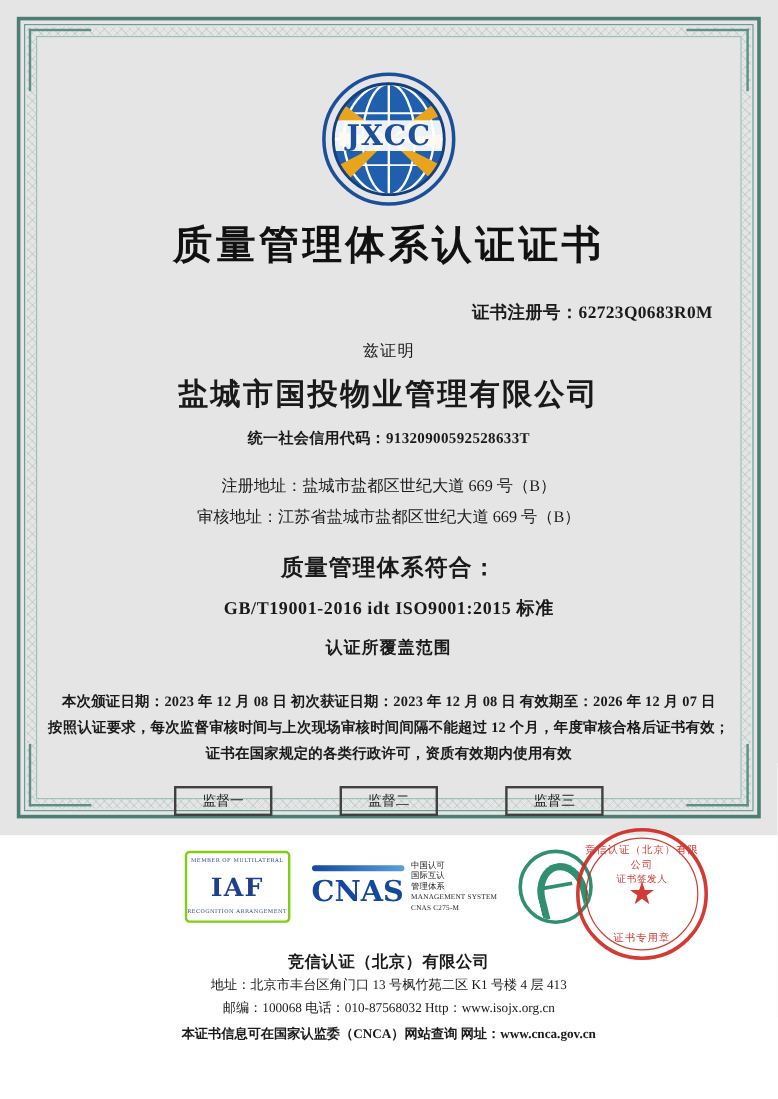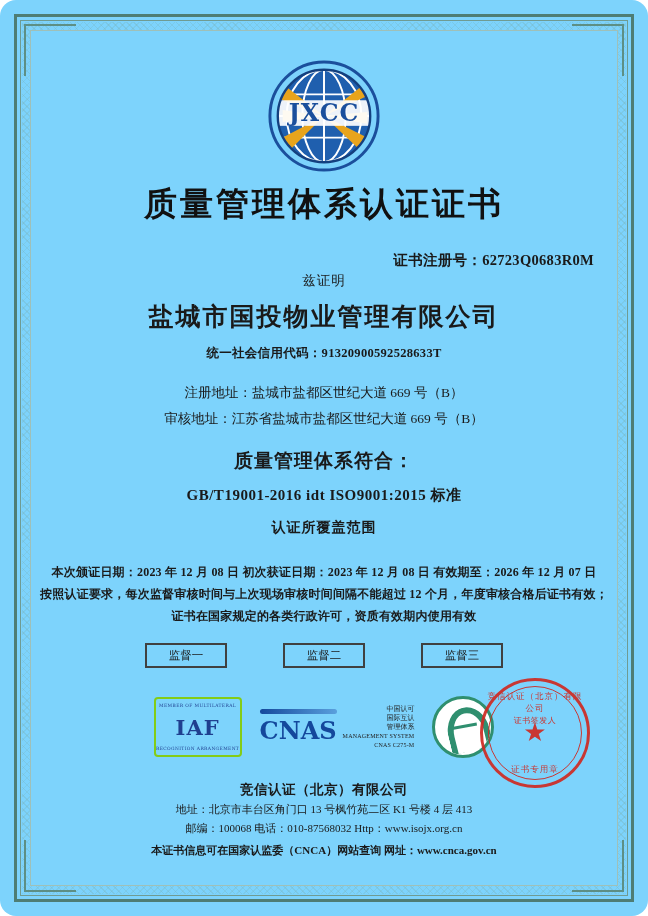--- a/index.html
+++ b/index.html
@@ -10,24 +10,23 @@
   body {
     width: 648px;
     height: 916px;
     font-family: "Liberation Serif", serif;
     color: #1a1a1a;
     overflow: hidden;
   }
   .certificate {
     position: relative;
     width: 648px;
-    height: 916px;
-    background: #7dd3fc;
-    box-sizing: border-box;
-    border-radius: 16px;
+    height: 696px;
+    background: #e5e5e5;
+    box-sizing: border-box;
   }
   
   .border-outer {
     position: absolute;
     left: 14px; top: 14px; right: 14px; bottom: 14px;
     border: 3px solid #4e7d74;
     box-sizing: border-box;
   }
   .border-mid {
     position: absolute;
@@ -97,21 +96,21 @@
   .reg-no {
     margin-top: 24px;
     font-size: 14.5px;
     font-weight: bold;
     text-align: right;
     padding-right: 14px;
     letter-spacing: 0.3px;
   }
 
   .hereby {
-    margin-top: 2px;
+    margin-top: 14px;
     font-size: 13.5px;
     letter-spacing: 1px;
   }
 
   .company {
     margin-top: 10px;
     font-size: 25px;
     font-weight: bold;
     letter-spacing: 2px;
   }
@@ -232,21 +231,21 @@
     position: relative;
   }
   .cnas-logo .swoosh {
     display: block;
     height: 5px;
     background: linear-gradient(90deg, #14489c, #5aa0dd);
     border-radius: 3px;
     margin-bottom: 2px;
   }
   .cnas-txt {
-    text-align: right;
+    text-align: left;
     font-size: 7px;
     line-height: 9px;
     color: #222;
   }
   .cnas-txt .en {
     font-size: 6px;
     letter-spacing: 0.2px;
   }
 
   

